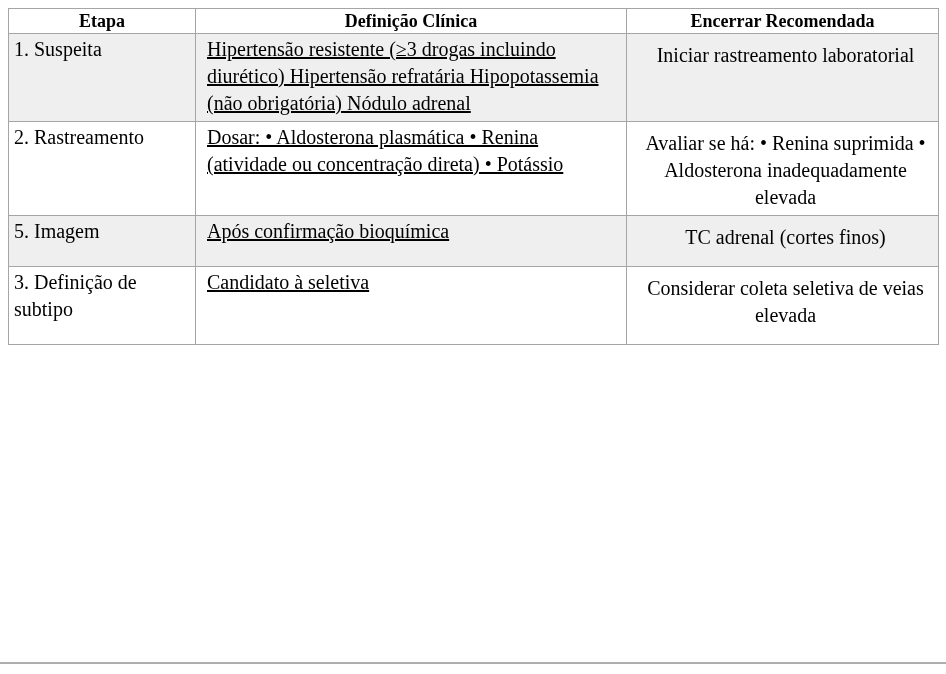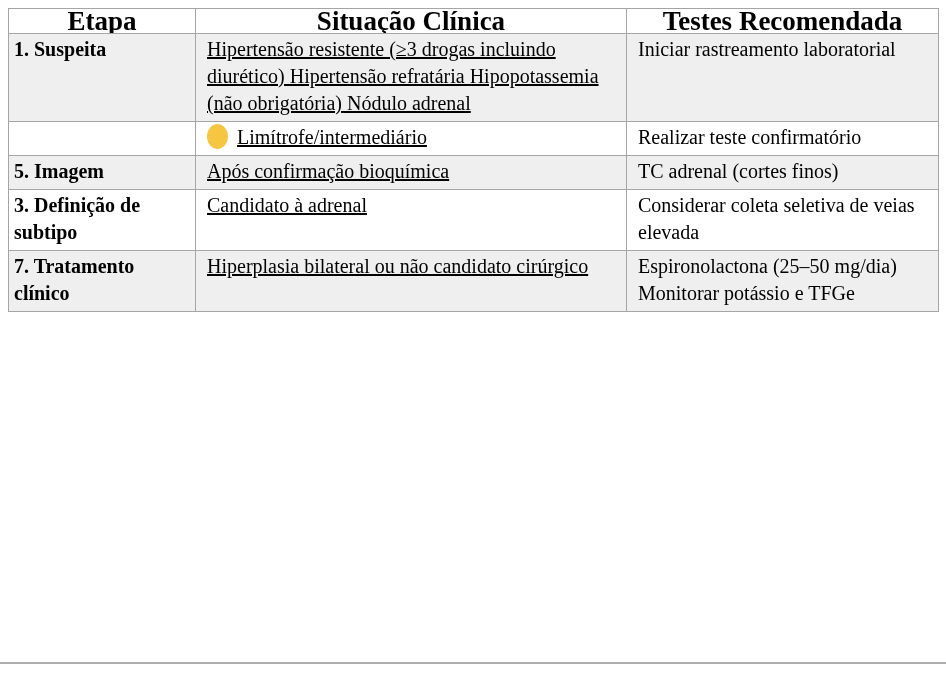--- a/index.html
+++ b/index.html
@@ -19,30 +19,30 @@
     table-layout: fixed;
     font-size: 20px;
     line-height: 27px;
   }
   table.clinical th, table.clinical td {
     border: 1px solid #a5a5a5;
     vertical-align: top;
     overflow: hidden;
   }
   table.clinical th {
-    font-size: 27px;
+    font-size: 18px;
     font-weight: bold;
     text-align: center;
     padding: 0 2px;
     line-height: 24px;
     background: #ffffff;
   }
-  td.c-etapa { padding: 2px 4px 4px 5px; font-weight: bold; }
+  td.c-etapa { padding: 2px 4px 21px 5px; font-weight: normal; }
   td.c-sit   { padding: 2px 5px 4px 11px; text-decoration: underline; }
-  td.c-con   { padding: 2px 5px 4px 11px; }
+  td.c-con   { padding: 8px 5px 4px 11px; text-align: center; }
   tr.shaded td { background: #efefef; }
   tr.plain  td { background: #ffffff; }
   .dot {
     display: inline-block;
     width: 21px;
     height: 25px;
     border-radius: 50%;
     margin-right: 9px;
     vertical-align: -5px;
   }
@@ -62,47 +62,42 @@
   <div id="table-wrap">
     <table class="clinical">
       <colgroup>
         <col style="width:187px">
         <col style="width:431px">
         <col style="width:312px">
       </colgroup>
       <thead>
         <tr>
           <th>Etapa</th>
-          <th>Situação Clínica</th>
-          <th>Testes Recomendada</th>
+          <th>Definição Clínica</th>
+          <th>Encerrar Recomendada</th>
         </tr>
       </thead>
       <tbody>
         <tr class="shaded">
           <td class="c-etapa">1. Suspeita</td>
           <td class="c-sit">Hipertensão resistente (≥3 drogas incluindo diurético) Hipertensão refratária Hipopotassemia (não obrigatória) Nódulo adrenal</td>
           <td class="c-con">Iniciar rastreamento laboratorial</td>
         </tr>
         <tr class="plain">
-          <td class="c-etapa"></td>
-          <td class="c-sit"><span class="dot" style="background: rgb(246, 198, 67);"></span><span>Limítrofe/intermediário</span></td>
-          <td class="c-con">Realizar teste confirmatório</td>
+          <td class="c-etapa">2. Rastreamento</td>
+          <td class="c-sit">Dosar: • Aldosterona plasmática • Renina (atividade ou concentração direta) • Potássio</td>
+          <td class="c-con">Avaliar se há: • Renina suprimida • Aldosterona inadequadamente elevada</td>
         </tr>
         <tr class="shaded">
           <td class="c-etapa">5. Imagem</td>
           <td class="c-sit">Após confirmação bioquímica</td>
           <td class="c-con">TC adrenal (cortes finos)</td>
         </tr>
         <tr class="plain">
           <td class="c-etapa">3. Definição de subtipo</td>
-          <td class="c-sit">Candidato à adrenal</td>
+          <td class="c-sit">Candidato à seletiva</td>
           <td class="c-con">Considerar coleta seletiva de veias elevada</td>
-        </tr>
-        <tr class="shaded">
-          <td class="c-etapa">7. Tratamento clínico</td>
-          <td class="c-sit">Hiperplasia bilateral ou não candidato cirúrgico</td>
-          <td class="c-con">Espironolactona (25–50 mg/dia) Monitorar potássio e TFGe</td>
         </tr>
       </tbody>
     </table>
   </div>
   <div id="bottom-rule"></div>
 </div>
 
 </body></html>

